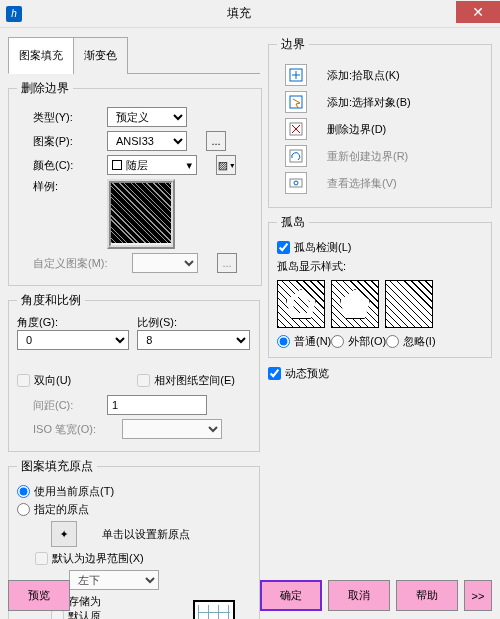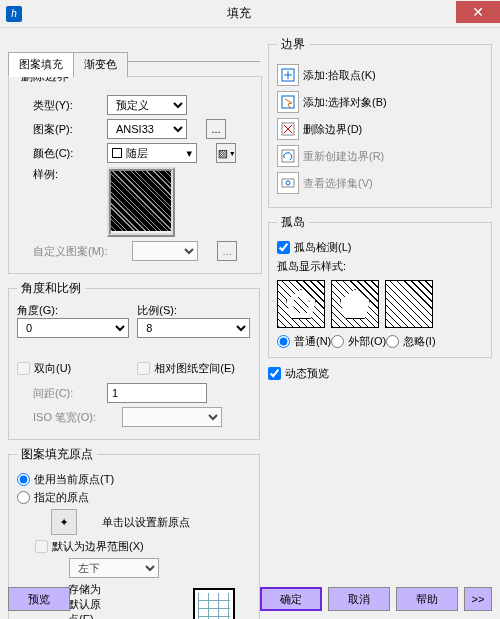--- a/index.html
+++ b/index.html
@@ -5,21 +5,21 @@
 *{box-sizing:border-box;margin:0;padding:0;font-family:"Microsoft YaHei","SimSun",sans-serif;font-size:11px;color:#000}
 body{background:#f0f0f0;width:500px;height:619px;overflow:hidden}
 .titlebar{height:28px;background:#f0f0f0;display:flex;align-items:center;padding:0 0 0 6px;border-bottom:1px solid #ddd}
 .titlebar .app-icon{width:16px;height:16px;background:#0060c0;border-radius:2px;display:flex;align-items:center;justify-content:center;color:#fff;font-style:italic;font-size:10px}
 .titlebar .title{flex:1;text-align:center;font-size:12px}
 .titlebar .close{width:44px;height:22px;background:#c75050;color:#fff;display:flex;align-items:center;justify-content:center;font-size:14px;margin-top:-3px}
 .body{padding:8px;display:flex;gap:8px}
 .left{width:252px}
 .right{flex:1}
 .tabs{display:flex;border-bottom:1px solid #aaa;margin-bottom:6px}
-.tab{padding:4px 10px;border:1px solid #aaa;border-bottom:none;background:#f0f0f0;position:relative;top:16px;margin-right:-1px}
+.tab{padding:10px 10px;border:1px solid #aaa;border-bottom:none;background:#f0f0f0;position:relative;top:1px;margin-right:-1px}
 .tab.active{background:#fff;border-bottom:1px solid #fff}
 fieldset{border:1px solid #ccc;padding:6px 8px 8px;margin-bottom:6px}
 legend{padding:0 4px;font-size:12px}
 .row{display:flex;align-items:center;margin:4px 16px;gap:19px}
 .row label{width:55px}
 .row label.disabled,.disabled{color:#888}
 select,input[type=text]{height:20px;border:1px solid #888;background:#fff;padding:0 4px;font-size:11px}
 .sel{width:80px}
 .btn-sq{width:20px;height:20px;border:1px solid #888;background:#f0f0f0;display:flex;align-items:center;justify-content:center;cursor:pointer}
 .swatch-box{width:10px;height:10px;border:1px solid #000;background:#fff}
@@ -27,32 +27,32 @@
 .sample::before{content:"";position:absolute;inset:0;background:repeating-linear-gradient(45deg,#999 0 1px,transparent 1px 8px),repeating-linear-gradient(45deg,transparent 0 3px,#999 3px 4px,transparent 4px 8px)}
 .sample-wrap{border:4px ridge #ddd;display:inline-block}
 .half{width:48%}
 .halves{display:flex;gap:8px}
 input[type=checkbox],input[type=radio]{margin-right:4px;vertical-align:middle}
 .check-row{margin:3px 0;display:flex;align-items:center}
 .origin-icon{width:26px;height:26px;border:1px solid #aaa;background:#e8e8e8;margin-right:6px;display:flex;align-items:center;justify-content:center}
 .origin-prev{width:42px;height:42px;border:2px solid #000;background:#fff;position:relative;margin-left:auto}
 .origin-prev::before{content:"";position:absolute;inset:3px;background:repeating-linear-gradient(0deg,#7ab 0 1px,transparent 1px 8px),repeating-linear-gradient(90deg,#7ab 0 1px,transparent 1px 10px)}
 .origin-prev::after{content:"+";position:absolute;bottom:-4px;left:-4px;color:#c00;font-size:14px;font-weight:bold}
-.boundary-row{display:flex;align-items:center;margin:5px 0;gap:4px}
+.boundary-row{display:flex;align-items:center;margin:5px 8px;gap:20px}
 .bicon{width:22px;height:22px;border:1px solid #aaa;background:#fff;display:flex;align-items:center;justify-content:center;position:relative}
 .bicon svg{width:16px;height:16px}
 .island-samples{display:flex;gap:6px;margin:6px 0}
 .island-box{width:48px;height:48px;border:1px solid #000;background:#fff;position:relative;overflow:hidden}
 .hatch{position:absolute;inset:0;background:repeating-linear-gradient(45deg,#000 0 1px,transparent 1px 5px)}
 .pent{position:absolute;inset:8px;background:#fff;clip-path:polygon(50% 0,100% 38%,82% 100%,18% 100%,0 38%);border:1px solid #000}
 .pent-inner{position:absolute;inset:14px;clip-path:polygon(50% 0,100% 38%,82% 100%,18% 100%,0 38%)}
 .radio-row{display:flex;gap:0;font-size:10px}
 .radio-row label{display:flex;align-items:center}
 .footer{position:absolute;left:0;right:0;bottom:8px;padding:0 8px;display:flex;gap:6px;align-items:center}
-.btn{min-width:62px;height:24px;border:1px solid #888;background:#c4b5fd;display:flex;align-items:center;justify-content:center;cursor:pointer}
+.btn{min-width:62px;height:31px;border:1px solid #888;background:#f9a8d4;display:flex;align-items:center;justify-content:center;cursor:pointer}
 .btn.default{border:2px solid #6d28d9}
 .spacer{flex:1}
 .sqsm{width:28px;min-width:28px}
 .sel-color{width:90px;display:flex;align-items:center;border:1px solid #888;background:#fff;height:20px;padding:0 4px;gap:4px}
 .sel-arrow{margin-left:auto}
 </style>
 </head>
 <body>
 
 <div class="titlebar">

